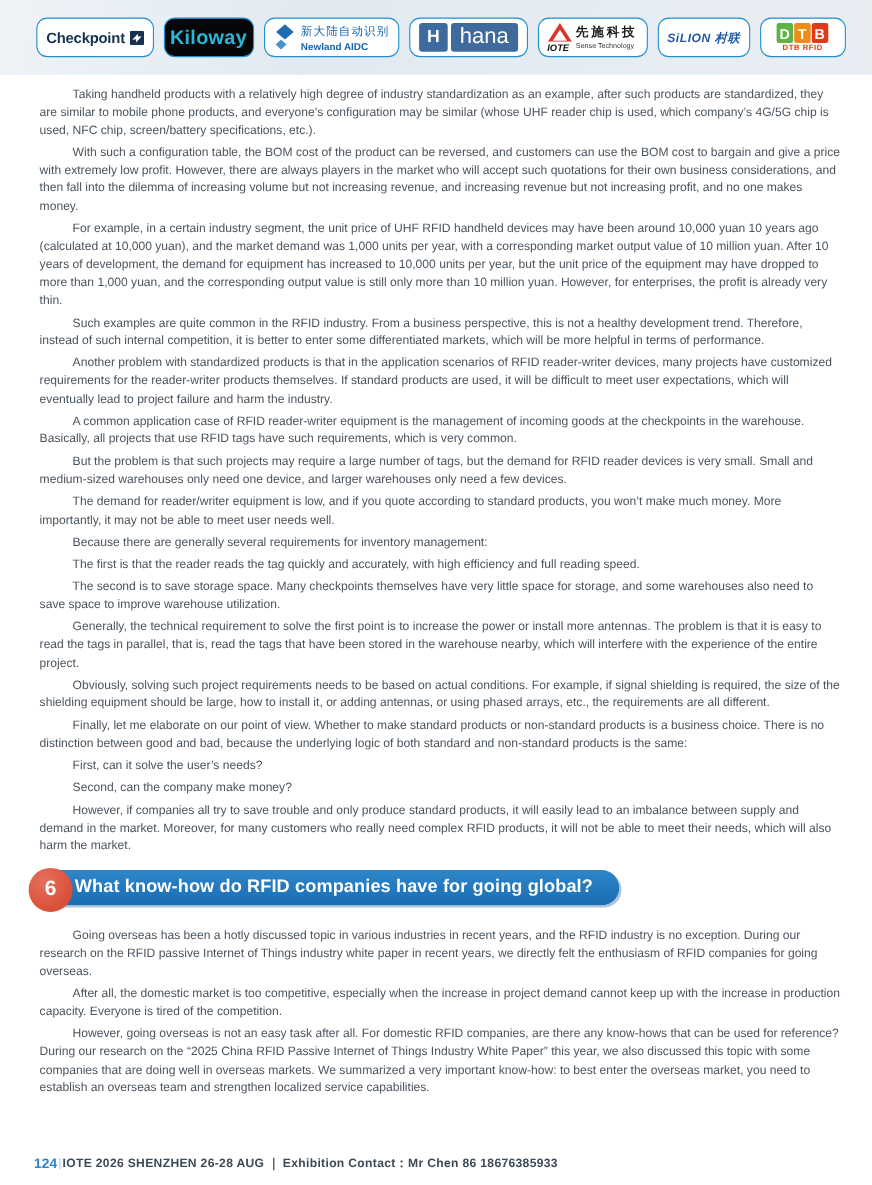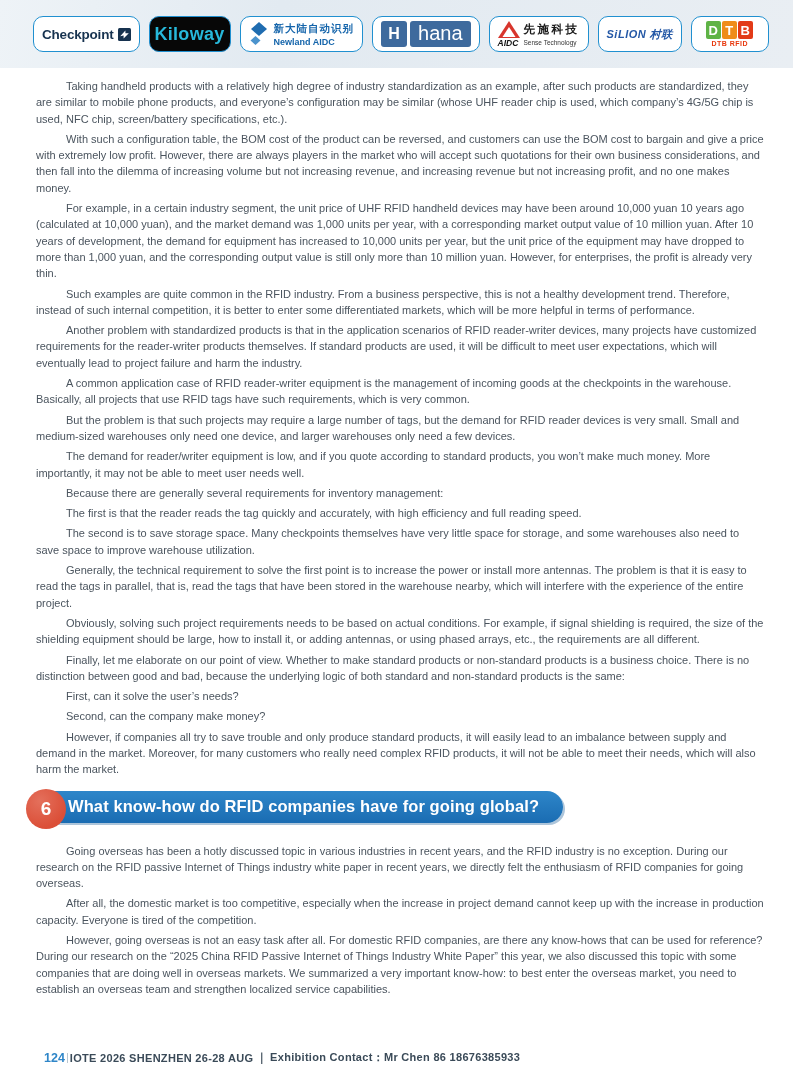--- a/index.html
+++ b/index.html
@@ -23,21 +23,21 @@
     padding:0 8px; flex:0 0 auto;
   }
   
   .cp-text{ font-size:13.5px; font-weight:bold; color:#16324f; letter-spacing:-0.2px; margin-right:4px; }
   .cp-mark{ display:block; }
   
   .logo-card.kiloway{ background:#070707; width:82px; }
   .kw-text{ font-size:18px; font-weight:800; color:#27b8da; letter-spacing:0.3px; }
   
   .nl-text{ margin-left:5px; }
-  .nl-cn{ font-size:10.5px; font-weight:bold; color:#1565ab; letter-spacing:1px; }
+  .nl-cn{ font-size:10.5px; font-weight:normal; color:#1565ab; letter-spacing:1px; }
   .nl-en{ font-size:9px;  font-weight:bold; color:#1565ab; margin-top:1px; }
   
   .hana-sq{
     width:26px; height:26px; background:#3e6a9d; border-radius:3px;
     color:#fff; font-weight:bold; font-size:16px;
     display:flex; align-items:center; justify-content:center; margin-right:3px;
   }
   .hana-box{
     height:26px; background:#3e6a9d; border-radius:3px;
     color:#fff; font-size:20px; padding:1px 8px 3px;
@@ -80,21 +80,21 @@
     display:inline-block; margin-left:2px; margin-top:0;
     height:32px; line-height:31px; border-radius:16px;
     padding:0 24px 0 30px;
     background:linear-gradient(180deg,#2e86c9,#1a6cb2);
     box-shadow:2px 2px 0 rgba(21,90,150,0.35);
     color:#fff; font-weight:bold; font-size:16.5px; letter-spacing:0.1px;
     white-space:nowrap;
   }
   
   .footer{
-    position:absolute; left:44px; bottom:12px;
+    position:absolute; left:31px; bottom:12px;
     display:flex; align-items:center; gap:2px;
   }
   .footer .page-num{ color:#2f86c8; font-weight:bold; font-size:12.5px; }
   .footer-div{ width:1px; height:10px; background:#b9c6d0; }
   .footer-text{ color:#3a4a58; font-weight:bold; font-size:11px; letter-spacing:0.3px; }
   .footer-sep{ color:#3a4a58; font-weight:bold; font-size:11px; margin:0 1px; }
 </style>
 </head>
 <body>
 
@@ -130,21 +130,21 @@
       <span class="hana-box">hana</span>
     </div>
 
     <div class="logo-card">
       <div class="sense-grid">
         <svg width="22" height="17" viewBox="0 0 22 17">
           <polygon points="11,0 22,17 0,17" fill="#d8352c"></polygon>
           <polygon points="11,6 17.5,16 4.5,16" fill="#ffffff"></polygon>
         </svg>
         <span class="sense-cn">先施科技</span>
-        <span class="sense-word">AIDC</span>
+        <span class="sense-word">IOTE</span>
         <span class="sense-en">Sense Technology</span>
       </div>
     </div>
 
     <div class="logo-card">
       <span class="silion-text">
         <span>SiLION</span>
         <span>村联</span>
       </span>
     </div>

